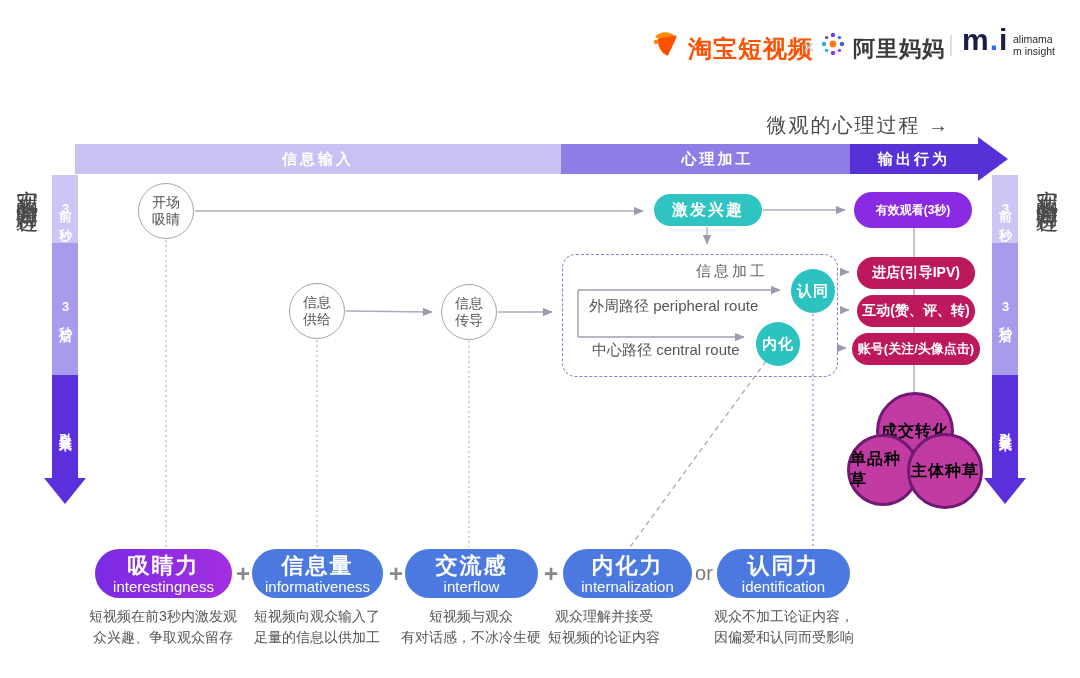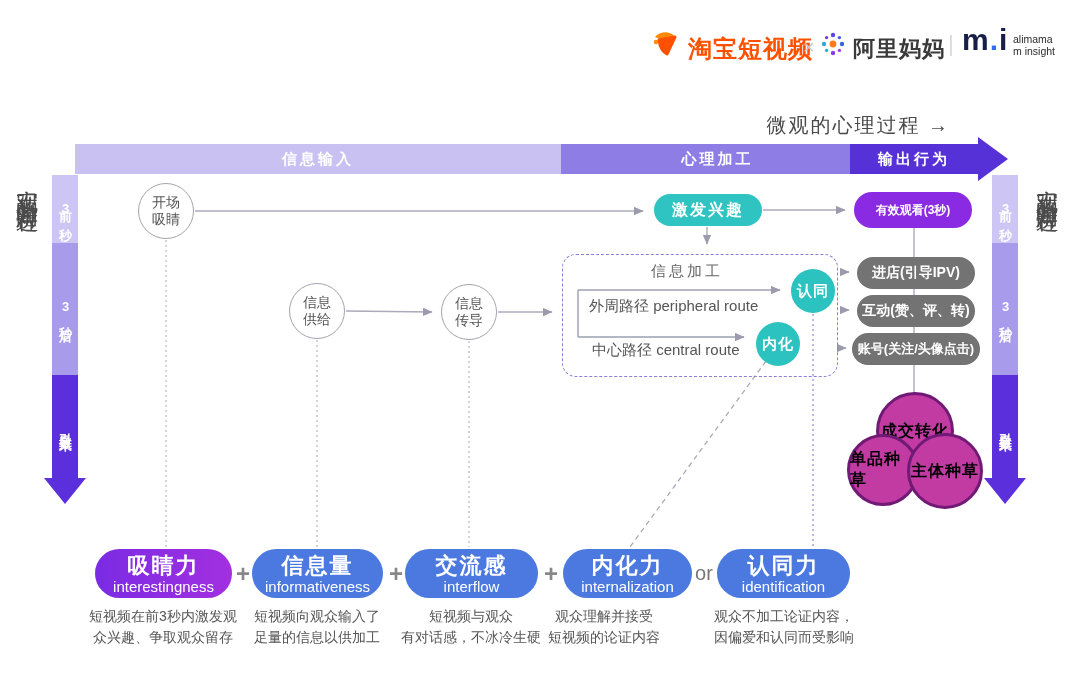--- a/index.html
+++ b/index.html
@@ -38,21 +38,21 @@
 
   
   .circle { border:1.5px solid #a3a3b0; border-radius:50%; background:#fff; color:#555;
             display:flex; align-items:center; justify-content:center; text-align:center;
             font-size:14px; line-height:17px; box-sizing:border-box; }
   .circle span { display:block; width:30px; }
   .pill { border-radius:18px; color:#fff; font-weight:bold; display:flex;
           align-items:center; justify-content:center; box-sizing:border-box; }
   .teal-pill  { background:#2fc4c1; font-size:16px; letter-spacing:2px; }
   .purple-pill{ background:#8a2ae2; font-size:12px; }
-  .blue-pill  { background:#737373; font-size:14px; }
+  .blue-pill  { background:#be185d; font-size:14px; }
   .teal-circle{ border-radius:50%; background:#2cc2bf; color:#fff; font-weight:bold;
                 font-size:15px; letter-spacing:1px; display:flex; align-items:center; justify-content:center; }
   .pink-circle{ border-radius:50%; background:#c23ba3; border:3px solid #701a75; color:#000000;
                 font-weight:bold; font-size:16px; letter-spacing:1px; display:flex;
                 align-items:center; justify-content:center; box-sizing:border-box; }
 
   
   .proc-box { border:1.5px dashed #8a7dd8; border-radius:14px; box-sizing:border-box; }
   .proc-title { color:#666; font-size:15px; letter-spacing:3px; text-align:center; }
   .route-text { color:#555; font-size:15px; white-space:nowrap; }
@@ -166,21 +166,21 @@
       <span>信息供给</span>
     </div>
   <div class="abs circle" style="left:441px;top:284px;width:56px;height:56px;">
       <span>信息传导</span>
     </div>
 
   <div class="abs pill teal-pill" style="left:654px;top:194px;width:108px;height:32px;">激发兴趣</div>
   <div class="abs pill purple-pill" style="left:854px;top:192px;width:118px;height:36px;">有效观看(3秒)</div>
 
   <div class="abs proc-box" style="left:562px;top:254px;width:276px;height:123px;"></div>
-  <div class="abs proc-title" style="left:549px;top:262px;width:276px;">信息加工</div>
+  <div class="abs proc-title" style="left:594px;top:262px;width:276px;">信息加工</div>
   <div class="abs route-text" style="left:589px;top:297px;">外周路径 peripheral route</div>
   <div class="abs route-text" style="left:592px;top:341px;">中心路径 central route</div>
   <div class="abs teal-circle" style="left:791px;top:269px;width:44px;height:44px;text-align:center;">认同</div>
   <div class="abs teal-circle" style="left:756px;top:322px;width:44px;height:44px;">内化</div>
 
   <div class="abs pill blue-pill" style="left:857px;top:257px;width:118px;height:32px;">进店(引导IPV)</div>
   <div class="abs pill blue-pill" style="left:857px;top:295px;width:118px;height:32px;">互动(赞、评、转)</div>
   <div class="abs pill blue-pill" style="left:852px;top:333px;width:128px;height:32px;font-size:13px;">账号(关注/头像点击)</div>
 
   <div class="abs pink-circle" style="left:876px;top:392px;width:78px;height:78px;">成交转化</div>

